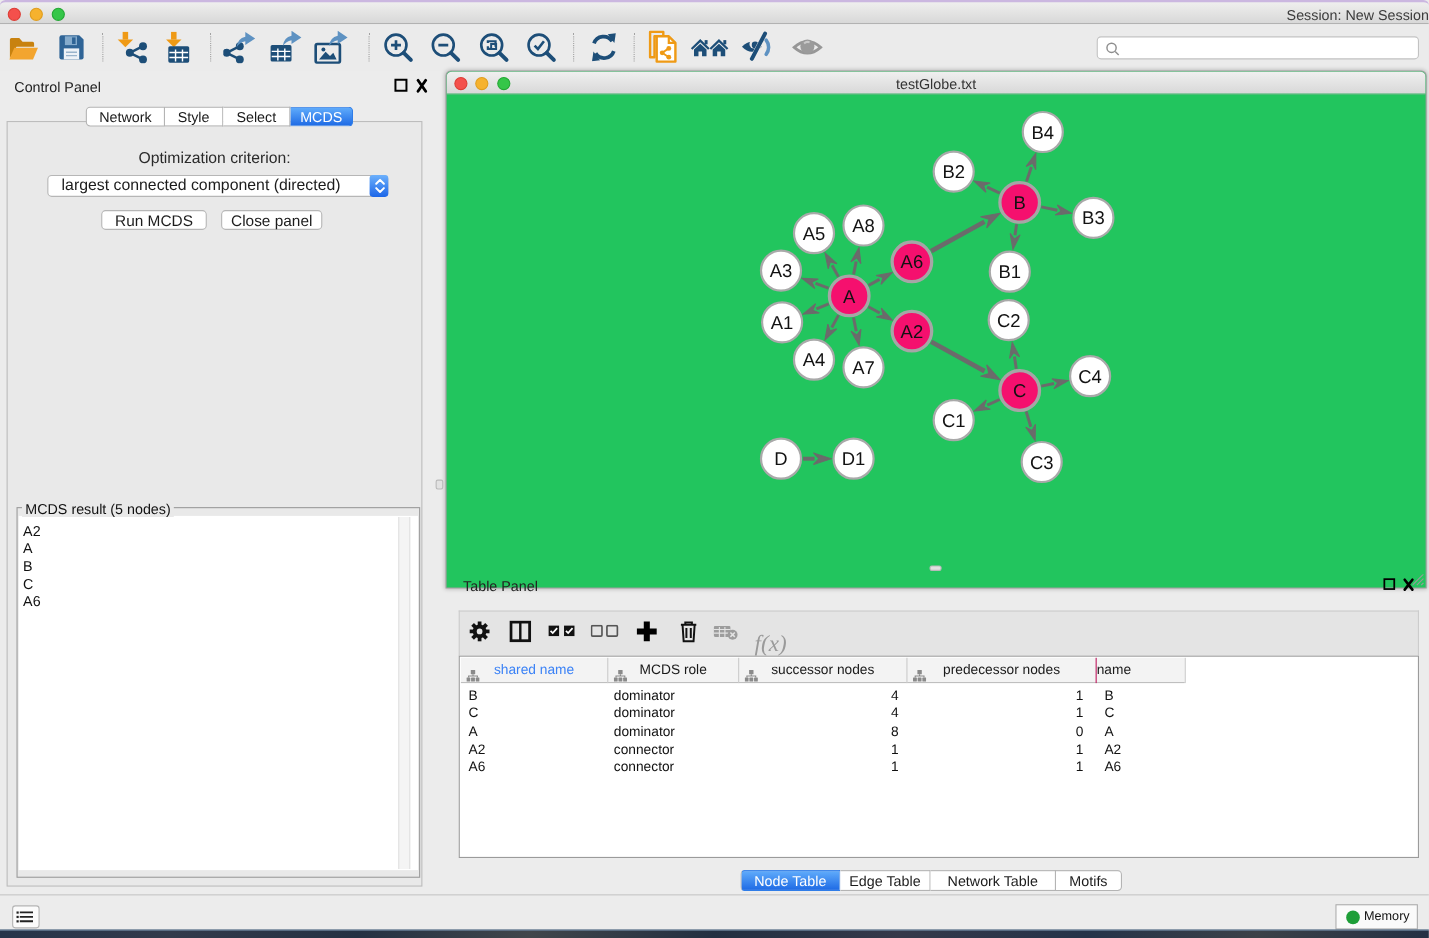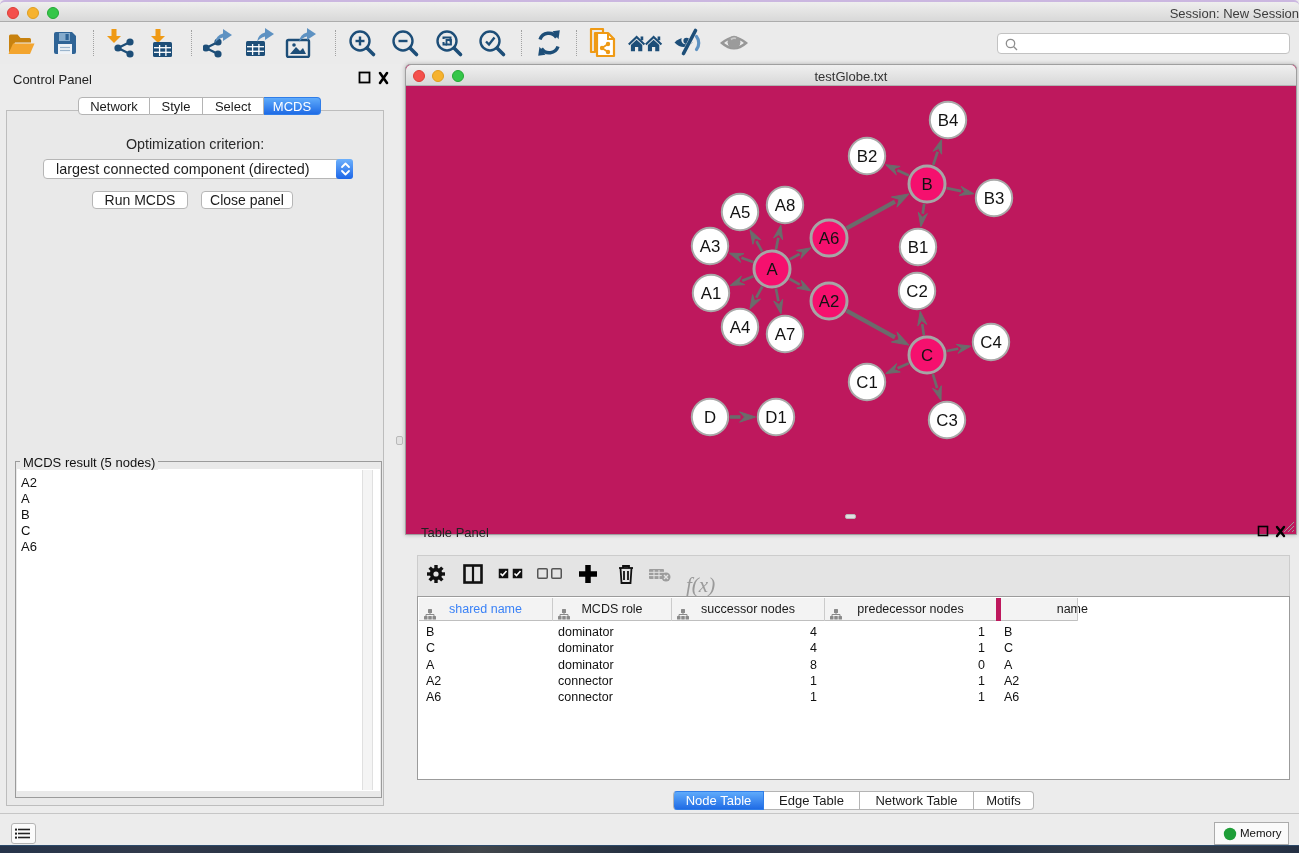--- a/index.html
+++ b/index.html
@@ -21,21 +21,21 @@
 #cp-tabs{left:78px;top:97px;height:18px}
 #opt-label{left:6px;top:136px;width:378px;text-align:center;font-size:14.3px;color:#2a2a2a}
 #dd{left:43px;top:159px;width:310px;height:20px;background:#fff;border:1px solid #b6b6b6;border-radius:4px;font-size:14.4px;color:#1c1c1c;line-height:18px;padding-left:12px}
 #dd .cap{position:absolute;right:-1px;top:-1px;width:17px;height:20px;border-radius:3px;background:linear-gradient(#6db1fc,#1c66e8)}
 .btn{position:absolute;background:#fff;border:1px solid #b6b6b6;border-radius:4px;font-size:14px;color:#1c1c1c;text-align:center;line-height:16px;height:18px}
 #fieldset{left:15px;top:461px;width:367px;height:337px;border:1px solid #9b9b9b}
 #fs-label{left:20px;top:455px;font-size:13px;color:#111;background:#e9e9e9;padding:0 3px}
 #listbox{left:17px;top:469px;width:363px;height:322px;background:#fff}
 #listbox .sb{position:absolute;right:7px;top:1px;width:11px;height:320px;background:#f4f4f4;border-left:1px solid #e0e0e0;border-right:1px solid #e0e0e0}
 #listitems{left:21px;top:475px;font-size:13px;color:#111;line-height:16px}
-#netwin{left:405px;top:64px;width:892px;height:471px;background:#be185d;border:1px solid #9f9f9f;border-radius:5px 5px 0 0;box-shadow:0 0 4px rgba(0,0,0,.25)}
+#netwin{left:405px;top:64px;width:892px;height:471px;background:#22c55e;border:1px solid #9f9f9f;border-radius:5px 5px 0 0;box-shadow:0 0 4px rgba(0,0,0,.25)}
 #net-title{left:0;top:0;width:100%;height:21px;background:linear-gradient(#f0f0f0,#d8d8d8);border-bottom:1px solid #b1b1b1;border-radius:5px 5px 0 0}
 #net-title .txt{position:absolute;left:0;right:0;top:4px;text-align:center;font-size:13px;color:#333}
 #vdiv-handle{left:396px;top:436px;width:7px;height:9px;background:#e2e2e2;border:1px solid #b9b9b9;border-radius:2px}
 #hdiv-handle{left:845px;top:514px;width:11px;height:5px;background:#e0e0e0;border:1px solid #b9b9b9;border-radius:2px}
 #tp-title{left:421px;top:525px;font-size:13px;color:#222}
 #tp-toolbar{left:417px;top:555px;width:873px;height:41px;background:#e4e4e4;border:1px solid #cccccc;border-bottom:none}
 #tp-table{left:417px;top:596px;width:873px;height:184px;background:#fff;border:1px solid #9b9b9b}
 #tp-tabs{left:673px;top:791px;height:19px;font-size:13px}
 #statusbar{left:0;top:813px;width:1299px;height:33px;background:#ececec;border-top:1px solid #c6c6c6}
 #listbtn{left:11px;top:823px;width:25px;height:21px;background:#fbfbfb;border:1px solid #b4b4b4;border-radius:3px}
@@ -441,21 +441,21 @@
         </svg></span>successor nodes</div>
     <div style="position:absolute;left:406px;top:1px;width:172px;height:23px;border-left:1px solid #cbcbcb;font-size:12.5px;color:#1a1a1a;text-align:center;line-height:23px"><span style="position:absolute;left:5px;top:6px"><svg width="12" height="11" style="margin:0 0 -1px 0">
           <g fill="#8a8a8a">
             <rect x="4" y="0" width="4" height="4" rx="0.5"></rect>
             <rect x="0" y="7" width="3.5" height="3.5" rx="0.5"></rect>
             <rect x="4.25" y="7" width="3.5" height="3.5" rx="0.5"></rect>
             <rect x="8.5" y="7" width="3.5" height="3.5" rx="0.5"></rect>
             <path d="M6 4 v2 M2 7 v-1.5 h8 V7" stroke="#8a8a8a" fill="none" stroke-width="1"></path>
           </g>
         </svg></span>predecessor nodes</div>
-    <div style="position:absolute;left:578px;top:1px;width:92px;height:23px;border-left:5px solid #be185d;font-size:12.5px;color:#1a1a1a;text-align:right;line-height:23px">name</div>
+    <div style="position:absolute;left:578px;top:1px;width:92px;height:23px;border-left:1px solid #be185d;font-size:12.5px;color:#1a1a1a;text-align:left;line-height:23px">name</div>
     <div style="position:absolute;left:659px;top:1px;width:1px;height:23px;background:#cbcbcb"></div>
     <div style="position:absolute;left:8px;top:28px;font-size:12.5px;color:#111">B</div>
     <div style="position:absolute;left:140px;top:28px;font-size:12.5px;color:#111">dominator</div>
     <div style="position:absolute;left:252px;top:28px;width:147px;text-align:right;font-size:12.5px;color:#111">4</div>
     <div style="position:absolute;left:405px;top:28px;width:162px;text-align:right;font-size:12.5px;color:#111">1</div>
     <div style="position:absolute;left:586px;top:28px;font-size:12.5px;color:#111">B</div>
     <div style="position:absolute;left:8px;top:44.25px;font-size:12.5px;color:#111">C</div>
     <div style="position:absolute;left:140px;top:44.25px;font-size:12.5px;color:#111">dominator</div>
     <div style="position:absolute;left:252px;top:44.25px;width:147px;text-align:right;font-size:12.5px;color:#111">4</div>
     <div style="position:absolute;left:405px;top:44.25px;width:162px;text-align:right;font-size:12.5px;color:#111">1</div>
@@ -471,21 +471,21 @@
     <div style="position:absolute;left:405px;top:76.75px;width:162px;text-align:right;font-size:12.5px;color:#111">1</div>
     <div style="position:absolute;left:586px;top:76.75px;font-size:12.5px;color:#111">A2</div>
     <div style="position:absolute;left:8px;top:93.0px;font-size:12.5px;color:#111">A6</div>
     <div style="position:absolute;left:140px;top:93.0px;font-size:12.5px;color:#111">connector</div>
     <div style="position:absolute;left:252px;top:93.0px;width:147px;text-align:right;font-size:12.5px;color:#111">1</div>
     <div style="position:absolute;left:405px;top:93.0px;width:162px;text-align:right;font-size:12.5px;color:#111">1</div>
     <div style="position:absolute;left:586px;top:93.0px;font-size:12.5px;color:#111">A6</div>
   </div>
 <div class="tabs" id="tp-tabs">
   <div class="t sel" style="width:91px">Node Table</div>
-  <div class="t" style="width:96px">Edge Table</div>
+  <div class="t" style="width:82px">Edge Table</div>
   <div class="t" style="width:114px">Network Table</div>
   <div class="t" style="width:60px">Motifs</div>
 </div>
 
 <div class="abs" id="statusbar"></div>
 <div class="abs" id="listbtn"><svg width="23" height="19">
       <g stroke="#222" stroke-width="1.6">
         <line x1="6" y1="5.5" x2="18" y2="5.5"></line>
         <line x1="6" y1="9.5" x2="18" y2="9.5"></line>
         <line x1="6" y1="13.5" x2="18" y2="13.5"></line>

